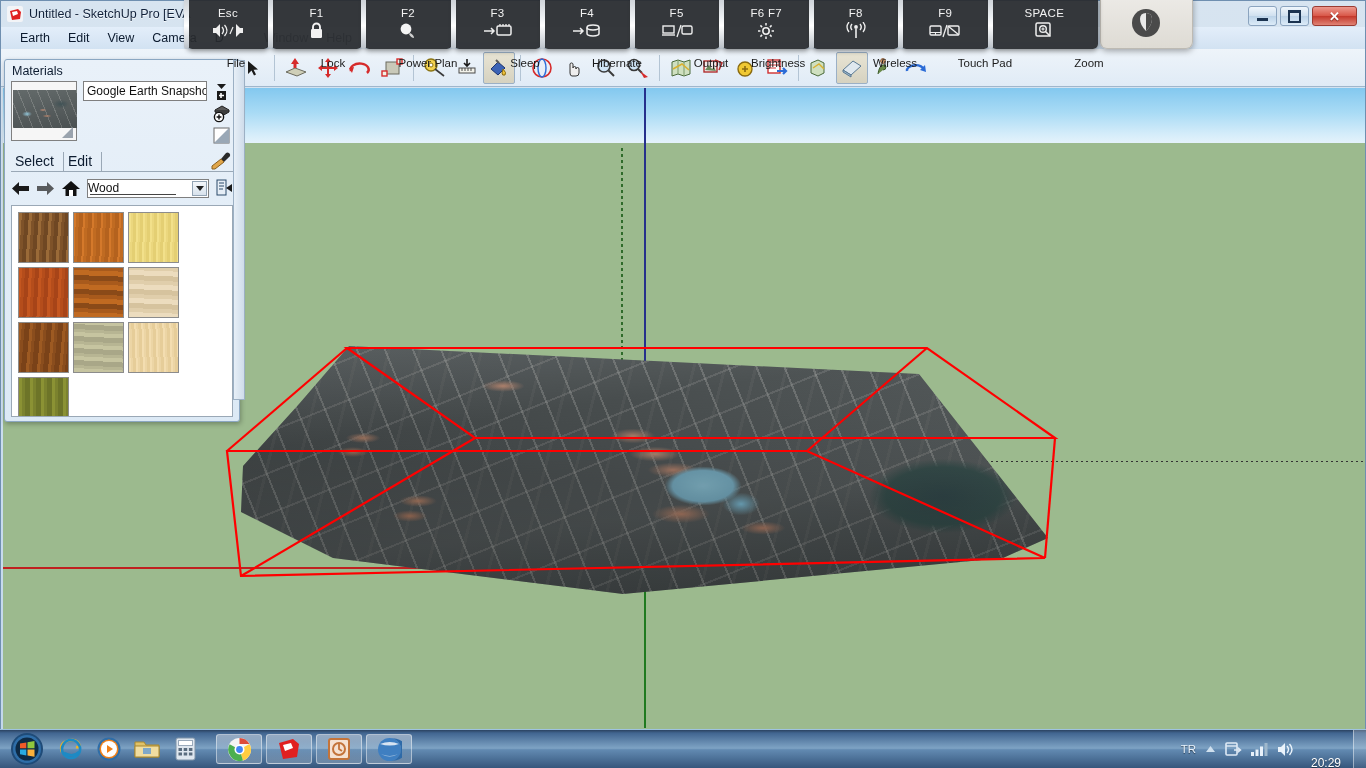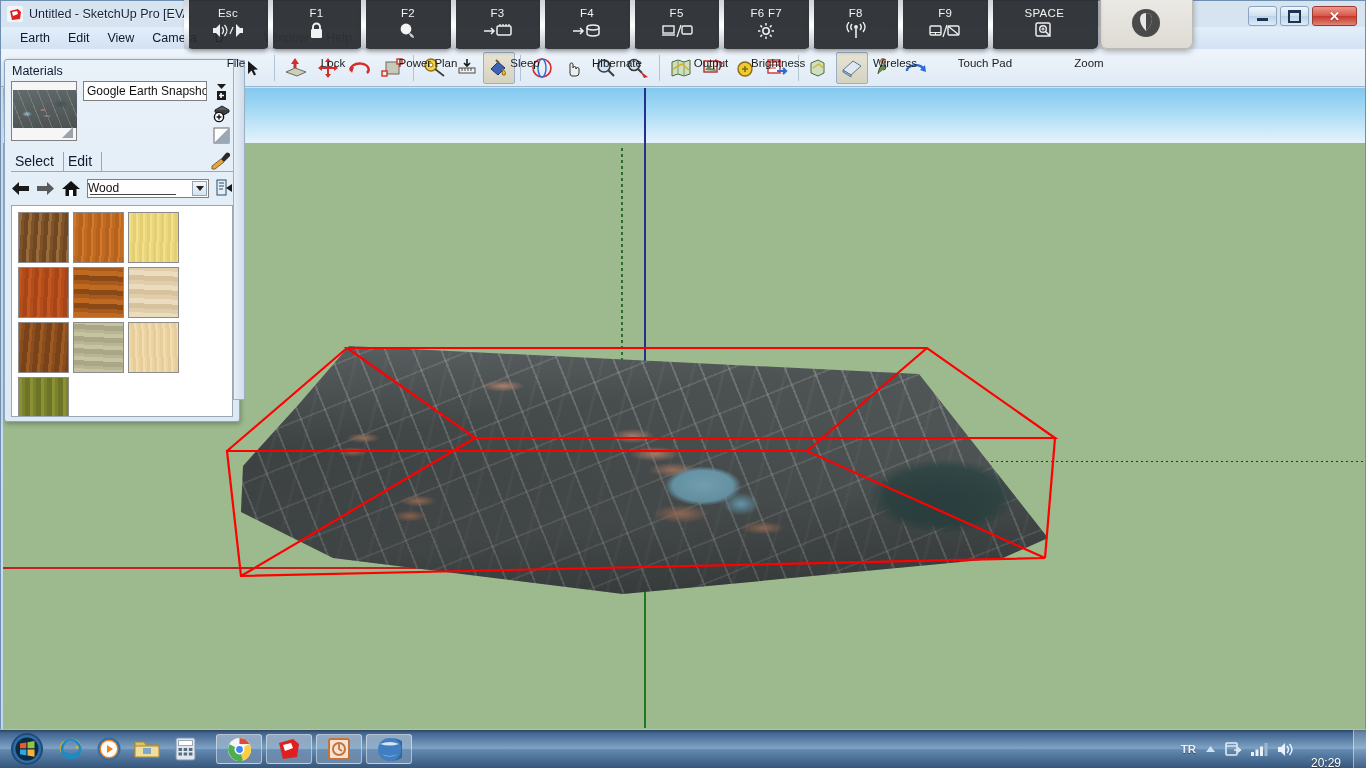--- a/index.html
+++ b/index.html
@@ -163,21 +163,21 @@
     border-top:1px solid #9fc3e0;display:flex;align-items:center;}
   #start-orb{width:50px;height:36px;margin-left:2px;flex:none;
     display:flex;align-items:center;justify-content:center;}
   .qlaunch{width:38px;height:34px;display:flex;align-items:center;justify-content:center;flex:none;}
   .task-btn{width:46px;height:30px;margin:0 2px;flex:none;
     border:1px solid rgba(255,255,255,.45);border-radius:3px;
     background:linear-gradient(180deg,rgba(255,255,255,.42),rgba(255,255,255,.12) 50%,
       rgba(255,255,255,.05) 51%,rgba(255,255,255,.24));
     display:flex;align-items:center;justify-content:center;box-sizing:border-box;}
   #tray{margin-left:auto;display:flex;align-items:center;gap:9px;padding-right:4px;height:100%;}
-  .tray-text{font-size:11.5px;color:#e9f2fb;text-shadow:0 1px 1px rgba(0,0,0,.5);font-weight:bold;}
+  .tray-text{font-size:11.5px;color:#e9f2fb;text-shadow:0 1px 1px rgba(0,0,0,.5);}
   #tray-clock{font-size:12px;color:#ffffff;text-shadow:0 1px 1px rgba(0,0,0,.5);
     padding:0 8px;white-space:nowrap;margin-top:28px;}
   #show-desktop{width:12px;height:38px;border-left:1px solid rgba(255,255,255,.45);
     background:linear-gradient(180deg,rgba(255,255,255,.22),rgba(255,255,255,.06));}
   svg{display:block;}
 </style>
 </head>
 <body>
 
 <div id="app-window">

